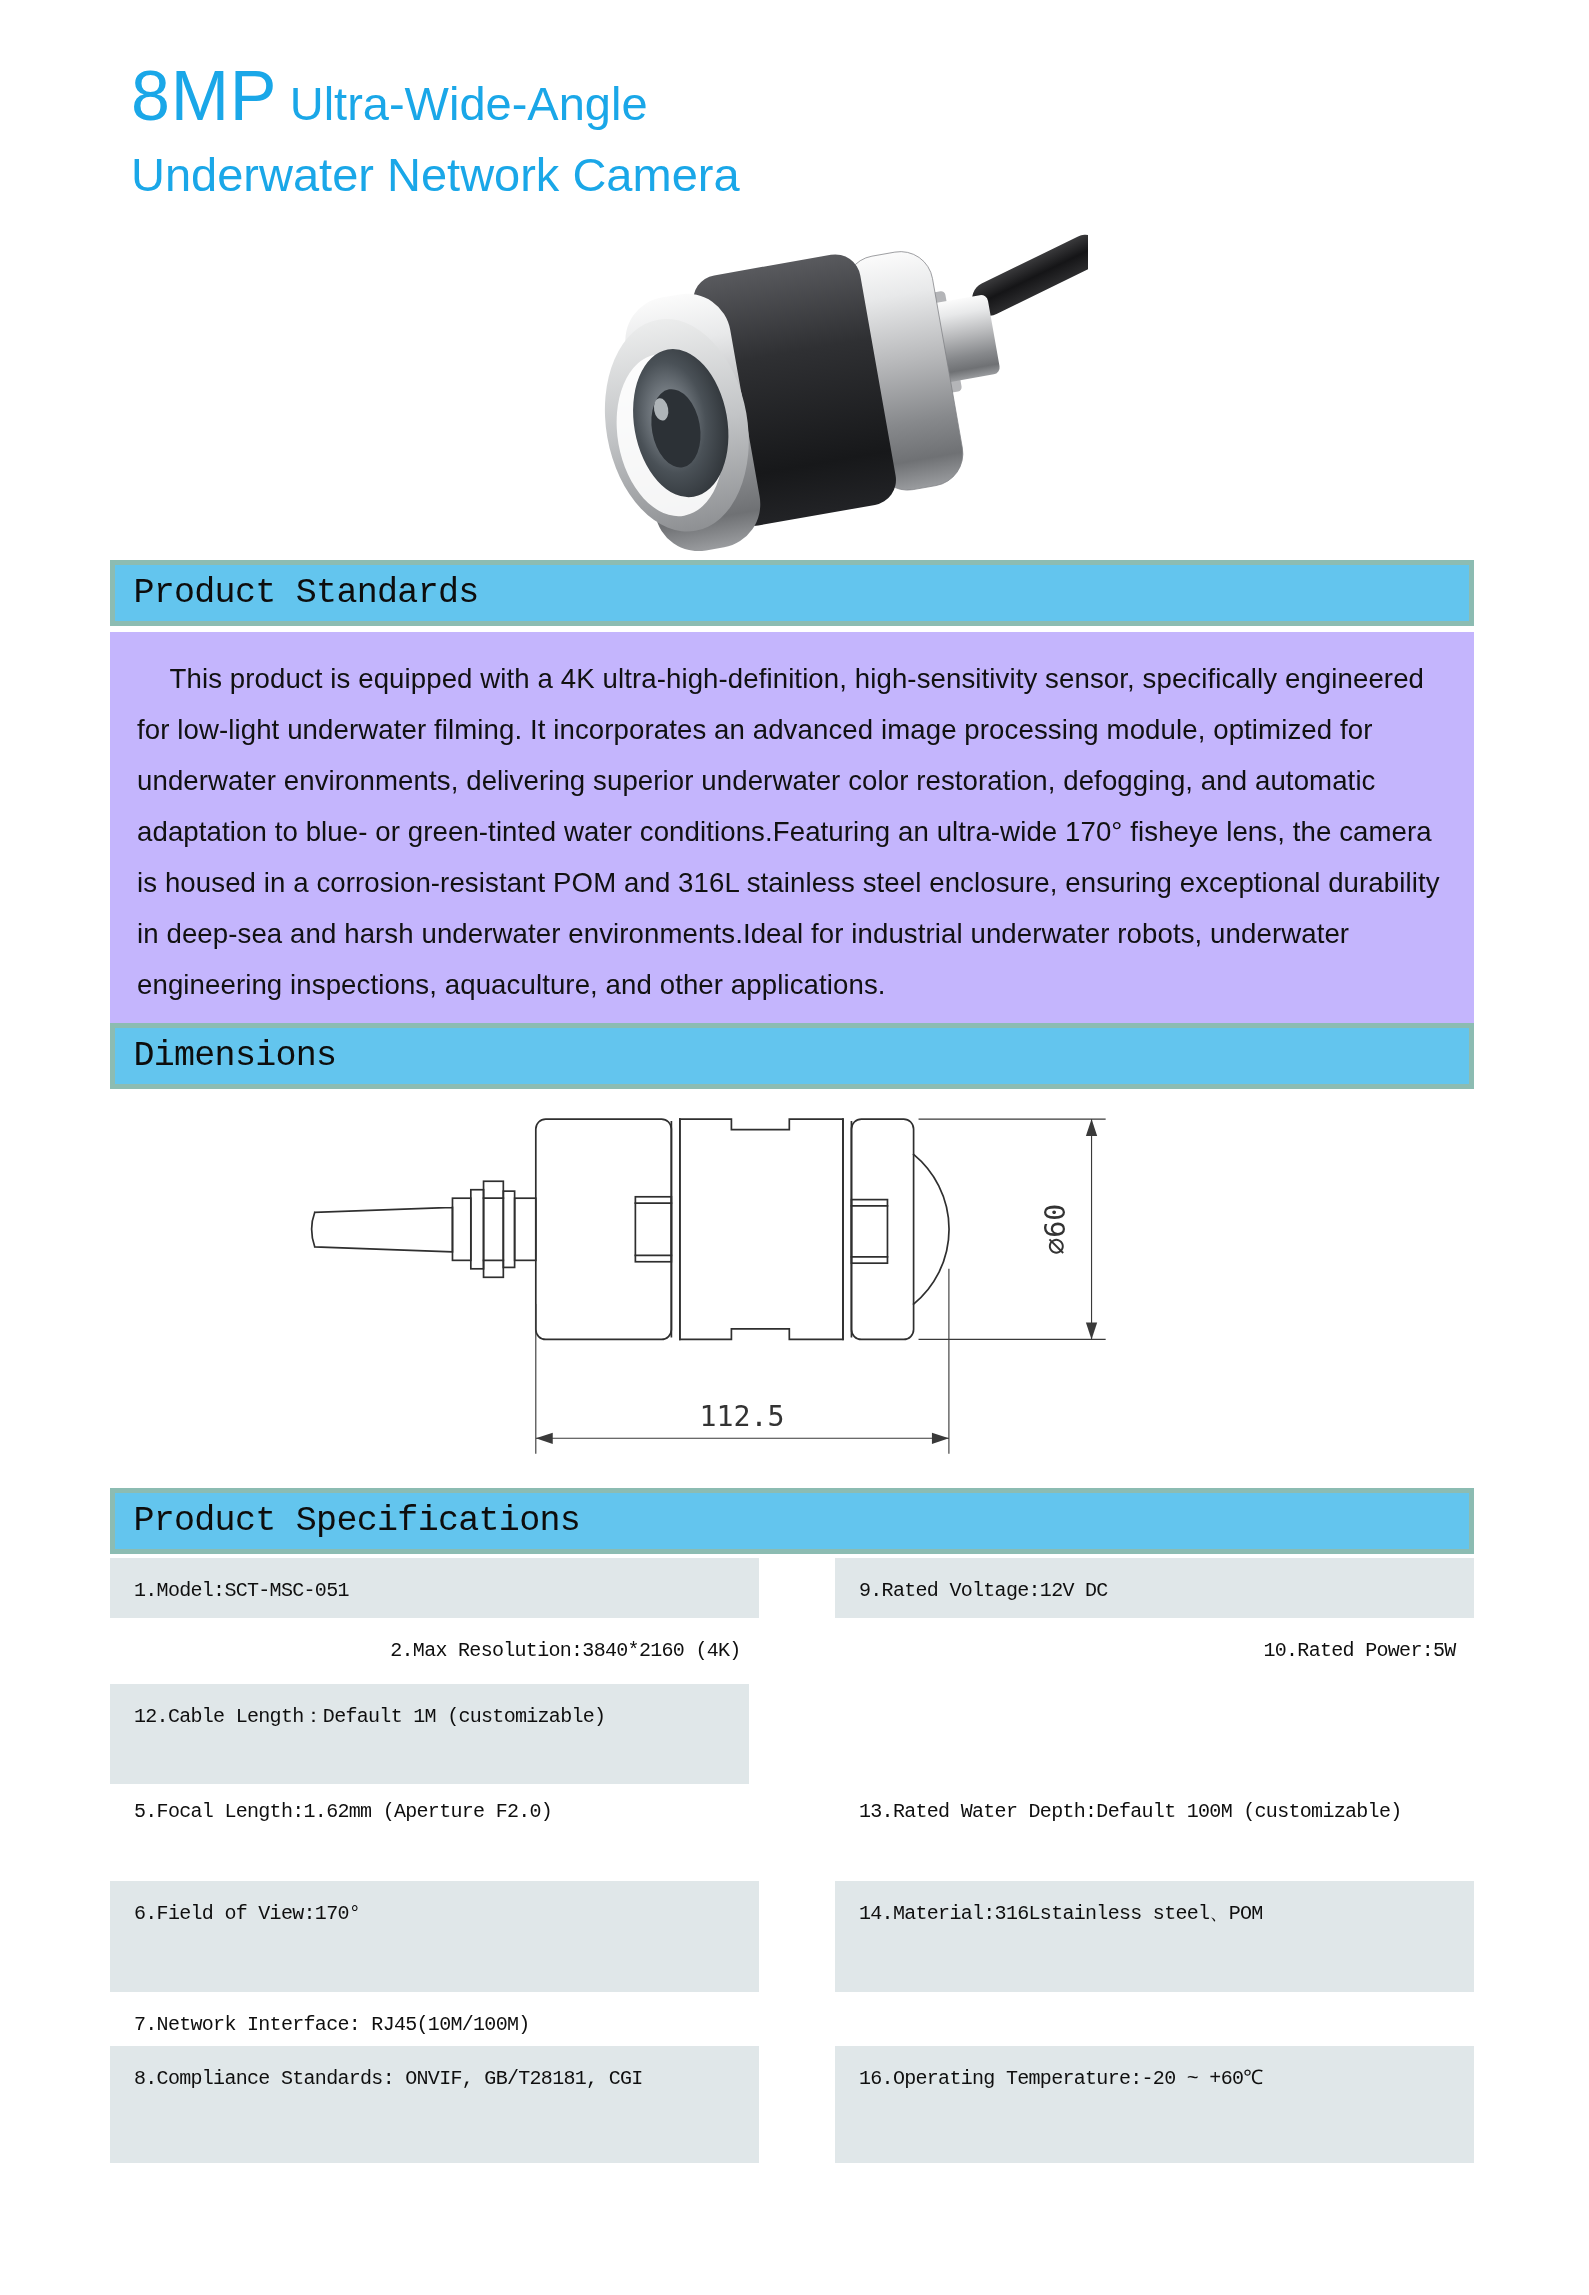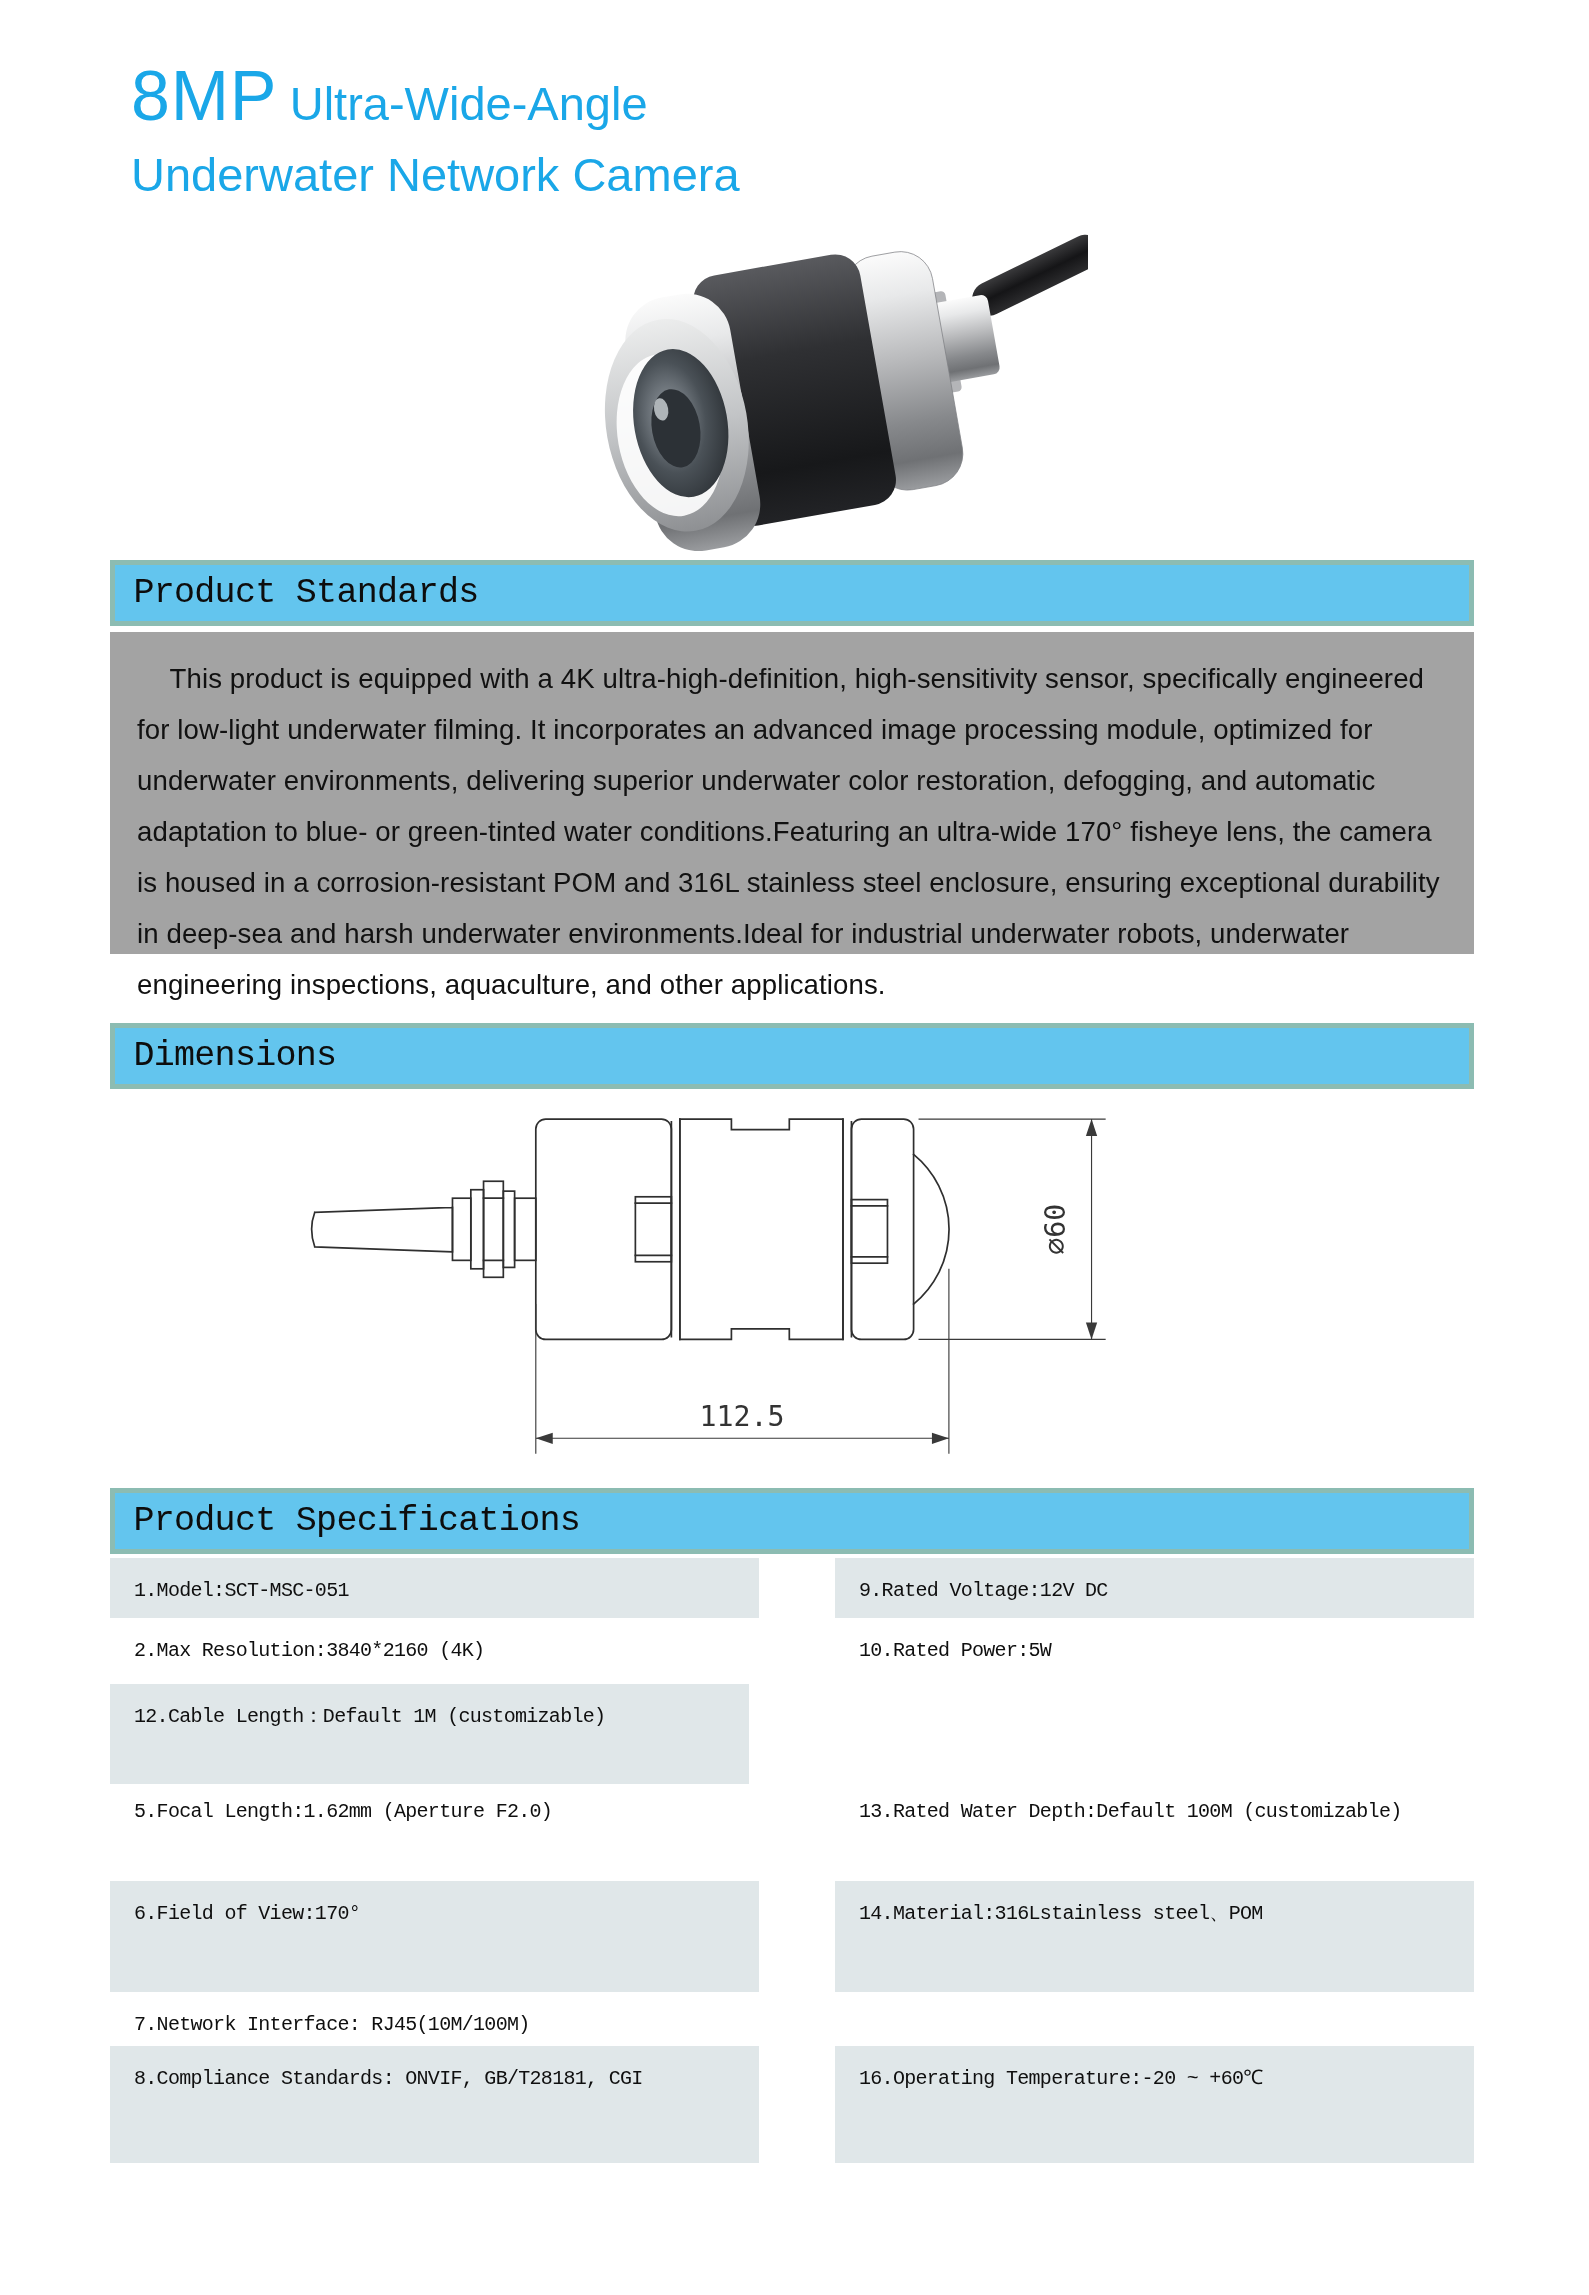--- a/index.html
+++ b/index.html
@@ -17,43 +17,43 @@
   .section-bar{position:absolute;left:110px;width:1364px;height:66px;
        background:#63c5ee;border:5.7px solid #8cbcb2;box-sizing:border-box;
        display:flex;align-items:center;padding-left:18.4px;
        font-family:"Liberation Mono","DejaVu Sans Mono",monospace;
        font-size:35px;color:#0d0d0d;letter-spacing:-0.7px;}
   #bar-features{top:560px;}
   #bar-dimensions{top:1023px;}
   #bar-specs{top:1488px;}
 
   
-  #features-panel{position:absolute;left:110px;top:632px;width:1364px;height:322px;
-       background:#a3a3a3;box-sizing:border-box;padding:21px 27px 0 27px;}
+  #features-panel{position:absolute;left:110px;top:632px;width:1364px;height:391px;
+       background:#c4b5fd;box-sizing:border-box;padding:21px 27px 0 27px;}
   #features-panel p{margin:0;font-size:27.6px;line-height:51px;color:#111;
        text-indent:32.5px;letter-spacing:0.1px;}
 
   
   #photo-wrap{position:absolute;left:565px;top:230px;width:523px;height:321px;}
 
   
   #drawing-wrap{position:absolute;left:283px;top:1092px;width:918px;height:396px;}
   .dim-label{font-family:"DejaVu Sans Mono",monospace;font-size:40px;fill:#333;}
 
   
   #specs-table{position:absolute;left:110px;top:1558px;width:1364px;}
   .spec-row{display:flex;}
   .spec-row .cl{width:649px;margin-right:76px;}
   .spec-row .cr{width:639px;}
   .cell{box-sizing:border-box;padding:11.3px 18.4px 0 24px;
         font-family:"Liberation Mono","DejaVu Sans Mono",monospace;
         font-size:20px;line-height:44px;color:#0f0f0f;letter-spacing:-0.7px;}
   .spec-row:nth-child(odd) .cell{background:#e0e7e9;}
   .spec-row.tight .cell{padding-top:5.7px;}
-  .r1{height:60px;}.r2{height:66px;}.r3{height:98px;}.r4{height:100px;}
+  .r1{height:60px;}.r2{height:66px;text-align:right;}.r3{height:98px;}.r4{height:100px;}
   .r5{height:97px;}.r6{height:111px;}.r7{height:54px;}.r8{height:117px;}
 </style>
 </head>
 <body>
 
 <div class="page">
 
   <div class="title-block">
     <div class="t1">
       <span class="big">8MP</span><span class="rest">Ultra-Wide-Angle</span>

